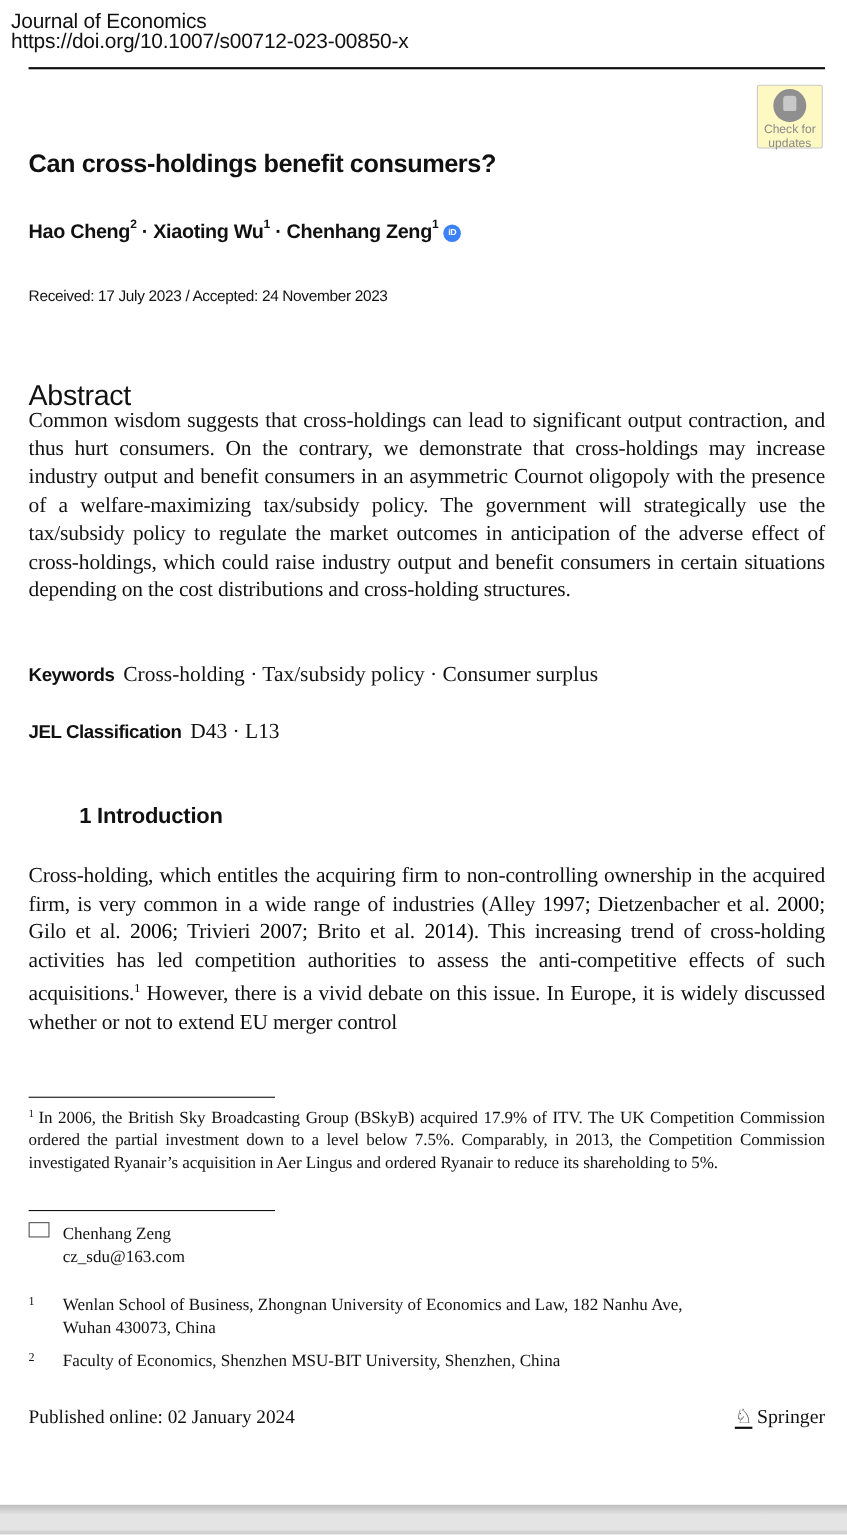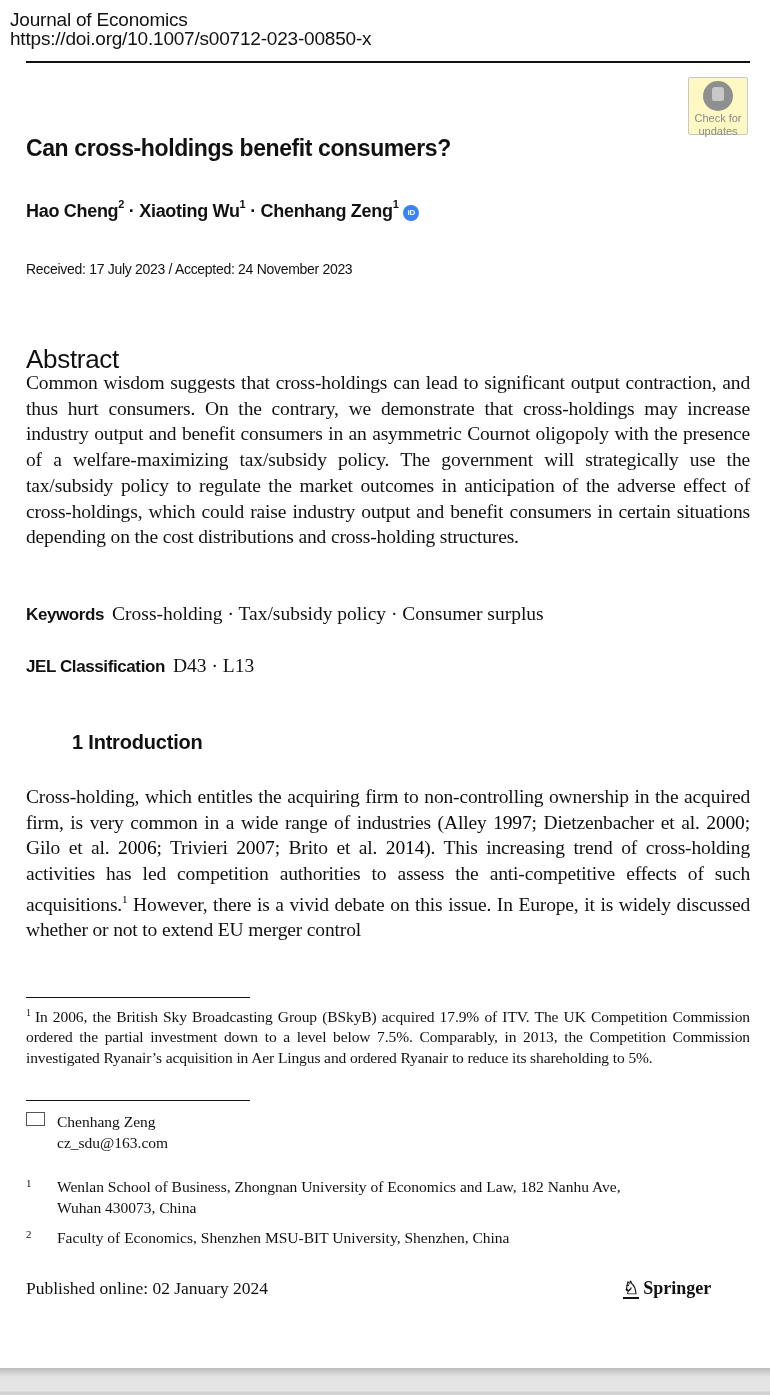--- a/index.html
+++ b/index.html
@@ -33,21 +33,21 @@
   .cite { color: #000000; }
   #intro sup { font-size: 11px; }
   .fnrule { left: 26px; width: 224px; height: 1px; background: #111; }
   #fn1 { left: 26px; top: 1003px; width: 724px; font-size: 15.5px; line-height: 20.3px; text-align: justify; letter-spacing: -0.1px; }
   #fn1 sup { font-size: 10px; margin-right: 4px; }
   #corr { left: 26px; top: 1111px; font-size: 15.5px; line-height: 21px; }
   .mail { display:inline-block; width: 17px; height: 12px; border: 1px solid #555; position: relative; vertical-align: 1px; margin-right: 12px; }
   .aff { left: 26px; font-size: 15.5px; line-height: 21px; }
   .aff .n { display:inline-block; width: 31px; font-size: 11px; vertical-align: 5px; }
   #published { left: 26px; top: 1278px; font-size: 17.5px; }
-  #springer { left: 623px; top: 1278px; font-size: 18px; font-weight: bold; }
+  #springer { left: 668px; top: 1278px; font-size: 18px; }
   #springer .horse { display:inline-block; font-size: 18px; margin-right: 4px; border-bottom: 2px solid #111; line-height: 18px; }
   #bottombar { left: 0; top: 1368px; width: 770px; height: 27px;
     background: linear-gradient(#bcbcbc 0px, #e4e4e4 9px, #e4e4e4 23px, #d2d2d2 24px, #d2d2d2 27px); }
 </style>
 </head>
 <body>
 
 <div class="abs sans" id="journal">
   <div>Journal of Economics</div>
   <div>https://doi.org/10.1007/s00712-023-00850-x</div>

